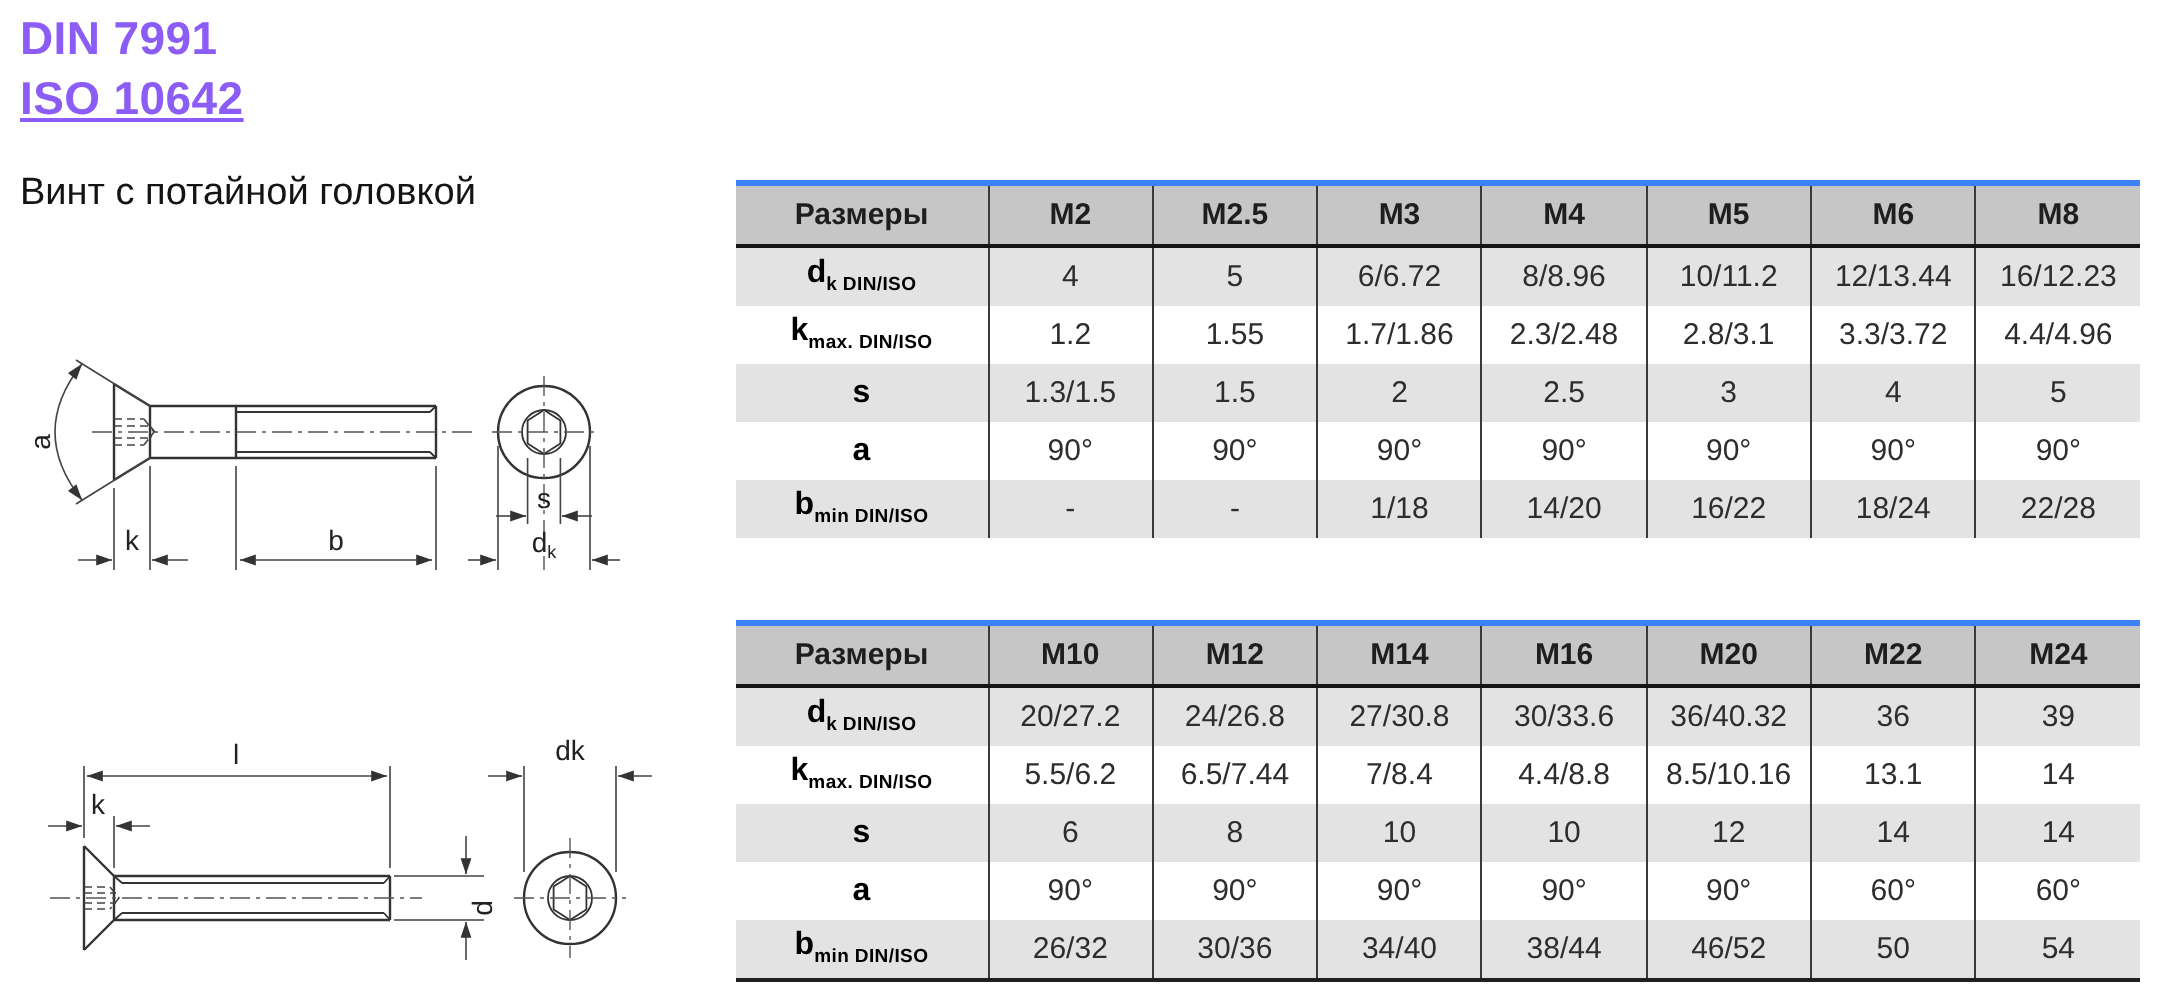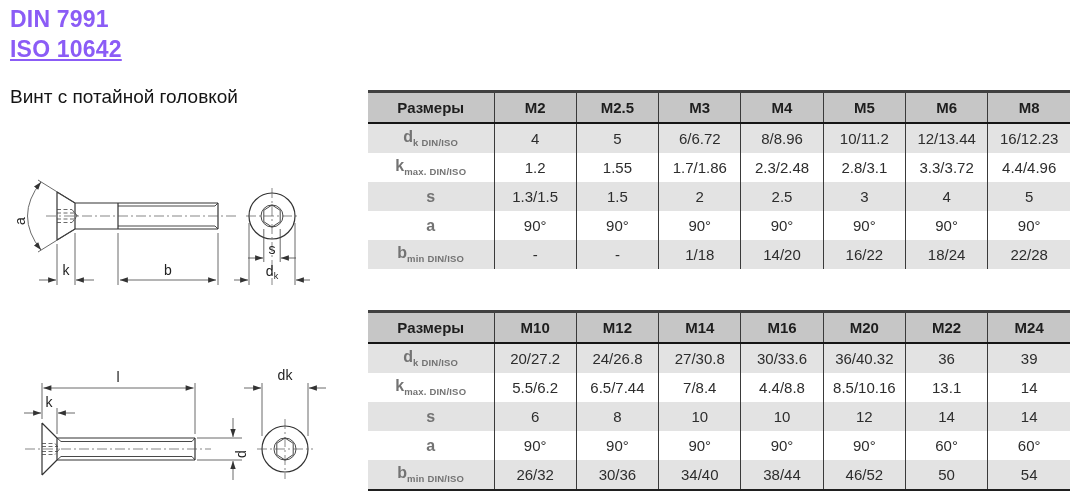--- a/index.html
+++ b/index.html
@@ -17,25 +17,25 @@
     position:absolute; left:368px; width:702px;
     border-collapse:collapse; table-layout:fixed;
     font-size:15px; color:#2d2d2d;
   }
   #table1 { top:90px; }
   #table2 { top:310px; border-bottom:2px solid #1f1f1f; }
   .dim-table col.c-param { width:126px; }
   .dim-table col.c-val { width:82.3px; }
   .dim-table th, .dim-table td { height:29px; padding:0 2px; text-align:center; vertical-align:middle; overflow:hidden; white-space:nowrap; }
   .dim-table thead tr { background:#c6c6c6; }
-  .dim-table thead th { font-weight:bold; font-size:15px; color:#1e1e1e; border-top:3px solid #404040; border-bottom:2px solid #151515;margin-left:42px; }
+  .dim-table thead th { font-weight:bold; font-size:15px; color:#1e1e1e; border-top:3px solid #3b82f6; border-bottom:2px solid #151515;margin-left:42px; }
   .dim-table tbody tr:nth-child(odd) { background:#e3e3e3; }
   .dim-table tbody tr:nth-child(even) { background:#ffffff; }
   .dim-table th + th, .dim-table td + td { border-left:1px solid #3a3a3a; }
-  .param-cell { font-weight:bold; font-size:16px; color:#737373; }
+  .param-cell { font-weight:bold; font-size:16px; color:#000000; }
   .param-cell sub { font-size:9.5px; font-weight:bold; letter-spacing:0.2px; }
   .drawing { position:absolute; }
   #drawing-top { left:10px; top:163px; }
   #drawing-bottom { left:15px; top:358px; }
   svg text { font-family:"Liberation Sans", sans-serif; font-size:14px; fill:#222; }
 </style>
 </head>
 <body>
 
 <div class="doc-header">

